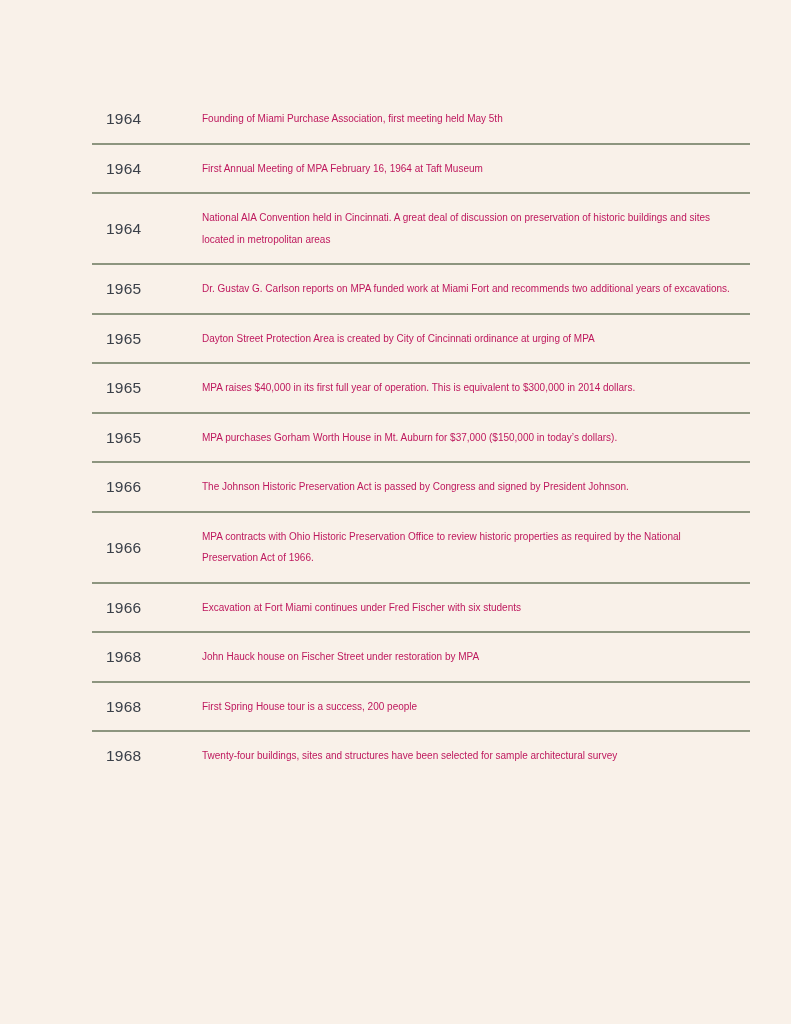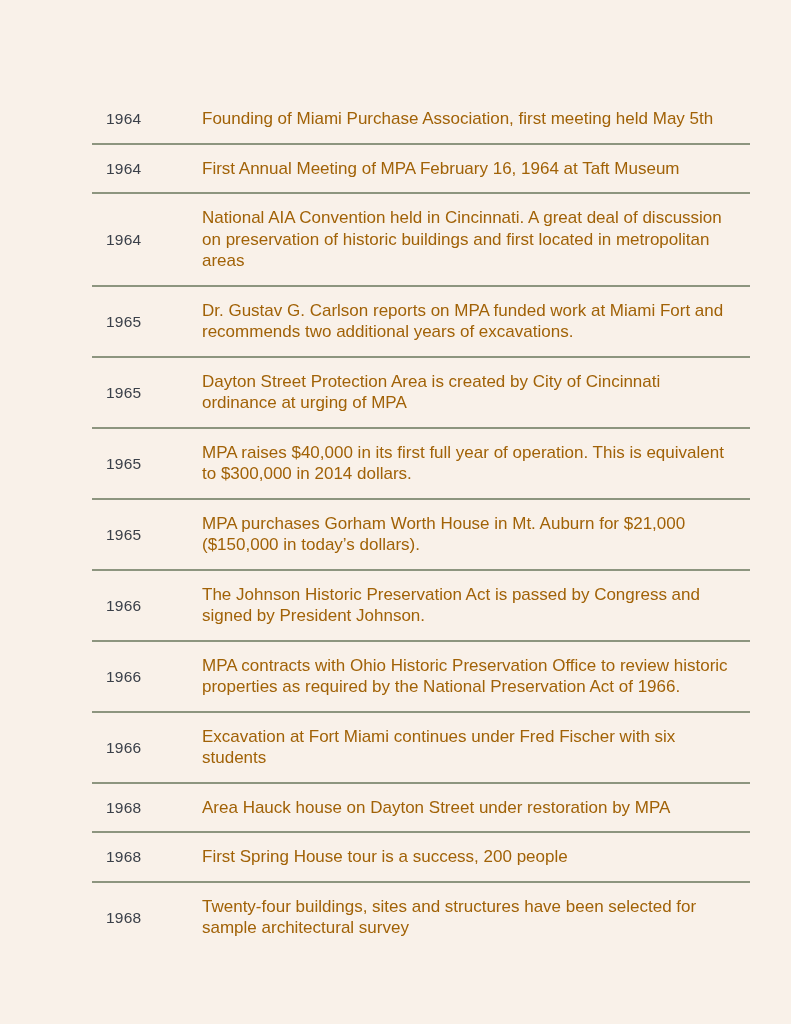--- a/index.html
+++ b/index.html
@@ -42,23 +42,23 @@
     padding: 12px 0 12px 14px;
     font-size: 15.5px;
     line-height: 21px;
     letter-spacing: 0.2px;
     color: #3b4049;
     white-space: nowrap;
     vertical-align: middle;
   }
   td.event-cell {
     padding: 13px 14px 13px 12px;
-    font-size: 17px;
+    font-size: 10px;
     line-height: 21.5px;
-    color: #a16207;
+    color: #be185d;
     vertical-align: middle;
   }
   .event-text {
     display: block;
     max-width: 548px;
   }
 </style>
 </head>
 <body>
 
@@ -73,21 +73,21 @@
         </tr>
         <tr class="timeline-row">
           <td class="year-cell">1964</td>
           <td class="event-cell">
             <span class="event-text">First Annual Meeting of MPA February 16, 1964 at Taft Museum</span>
           </td>
         </tr>
         <tr class="timeline-row">
           <td class="year-cell">1964</td>
           <td class="event-cell">
-            <span class="event-text">National AIA Convention held in Cincinnati. A great deal of discussion on preservation of historic buildings and first located in metropolitan areas</span>
+            <span class="event-text">National AIA Convention held in Cincinnati. A great deal of discussion on preservation of historic buildings and sites located in metropolitan areas</span>
           </td>
         </tr>
         <tr class="timeline-row">
           <td class="year-cell">1965</td>
           <td class="event-cell">
             <span class="event-text">Dr. Gustav G. Carlson reports on MPA funded work at Miami Fort and recommends two additional years of excavations.</span>
           </td>
         </tr>
         <tr class="timeline-row">
           <td class="year-cell">1965</td>
@@ -97,21 +97,21 @@
         </tr>
         <tr class="timeline-row">
           <td class="year-cell">1965</td>
           <td class="event-cell">
             <span class="event-text">MPA raises $40,000 in its first full year of operation. This is equivalent to $300,000 in 2014 dollars.</span>
           </td>
         </tr>
         <tr class="timeline-row">
           <td class="year-cell">1965</td>
           <td class="event-cell">
-            <span class="event-text">MPA purchases Gorham Worth House in Mt. Auburn for $21,000 ($150,000 in today’s dollars).</span>
+            <span class="event-text">MPA purchases Gorham Worth House in Mt. Auburn for $37,000 ($150,000 in today’s dollars).</span>
           </td>
         </tr>
         <tr class="timeline-row">
           <td class="year-cell">1966</td>
           <td class="event-cell">
             <span class="event-text">The Johnson Historic Preservation Act is passed by Congress and signed by President Johnson.</span>
           </td>
         </tr>
         <tr class="timeline-row">
           <td class="year-cell">1966</td>
@@ -121,21 +121,21 @@
         </tr>
         <tr class="timeline-row">
           <td class="year-cell">1966</td>
           <td class="event-cell">
             <span class="event-text">Excavation at Fort Miami continues under Fred Fischer with six students</span>
           </td>
         </tr>
         <tr class="timeline-row">
           <td class="year-cell">1968</td>
           <td class="event-cell">
-            <span class="event-text">Area Hauck house on Dayton Street under restoration by MPA</span>
+            <span class="event-text">John Hauck house on Fischer Street under restoration by MPA</span>
           </td>
         </tr>
         <tr class="timeline-row">
           <td class="year-cell">1968</td>
           <td class="event-cell">
             <span class="event-text">First Spring House tour is a success, 200 people</span>
           </td>
         </tr>
         <tr class="timeline-row">
           <td class="year-cell">1968</td>

